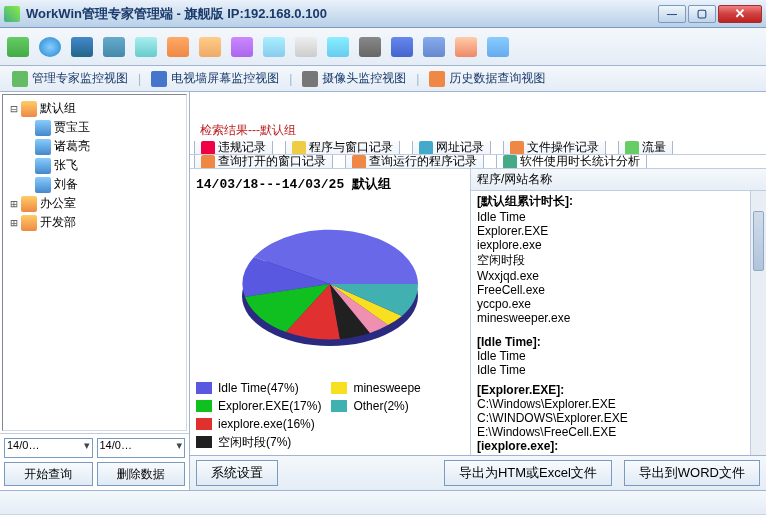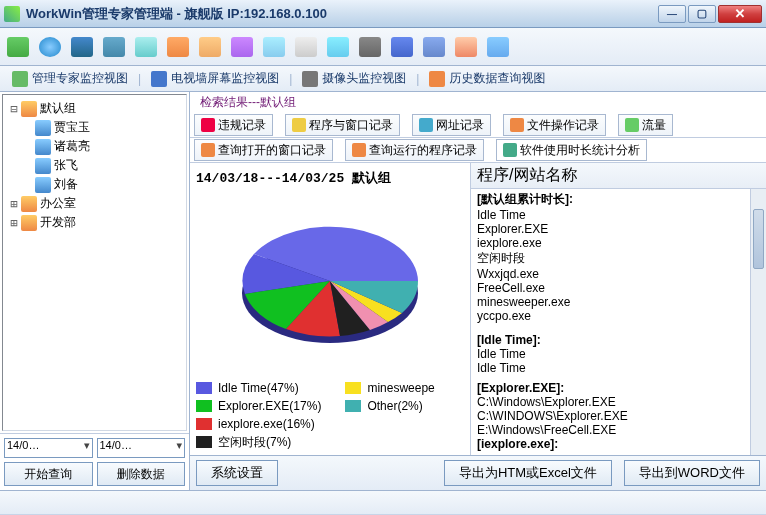--- a/index.html
+++ b/index.html
@@ -29,36 +29,36 @@
 .tree-icon { width:16px; height:16px; margin-right:3px; border-radius:2px; }
 .sidebar-bottom { padding:4px; border-top:1px solid #c0cce0; }
 .date-row { display:flex; gap:4px; margin-bottom:4px; }
 .date-sel { flex:1; height:20px; border:1px solid #7a9ac0; font-size:11px; padding:0 2px; background:#fff; position:relative; }
 .date-sel::after { content:"▾"; position:absolute; right:2px; color:#444; }
 .btn { height:24px; border:1px solid #7a9ac0; background:linear-gradient(#f8fbfe,#e0eaf4); font-size:12px; cursor:pointer; padding:0 8px; }
 .btn-row { display:flex; gap:4px; }
 .btn-row .btn { flex:1; }
 
 .content { flex:1; background:#fff; display:flex; flex-direction:column; position:relative; }
-.search-result { color:#701a75; font-size:12px; padding:2px 10px; }
+.search-result { color:#b91c1c; font-size:12px; padding:2px 10px;margin-top:28px; }
 .tab-row { display:flex; align-items:center; padding:1px 4px; gap:12px; border-bottom:1px solid #c0cce0; flex-wrap:nowrap; overflow:hidden; }
 .rtab { display:flex; align-items:center; gap:3px; padding:2px 6px; border:1px solid #a8b8d0; background:linear-gradient(#fcfdfe,#eef3f9); font-size:12px; cursor:pointer; white-space:nowrap; height:22px; }
 .rtab .ric { width:14px; height:14px; border-radius:2px; }
 
 .chart-area { display:flex; flex:1; }
 .chart-left { width:280px; display:flex; flex-direction:column; padding:4px 6px; }
 .chart-title { font-family:"Courier New",monospace; font-size:13px; font-weight:bold; padding:2px 0 6px 0; }
 .pie-wrap { flex:1; display:flex; align-items:center; justify-content:center; }
 .legend { font-family:"Courier New",monospace; font-size:12px; line-height:18px; }
 .legend-row { display:flex; align-items:center; gap:6px; }
 .swatch { width:16px; height:12px; }
-.legend-cols { display:flex; gap:24px; }
+.legend-cols { display:flex; gap:10px; }
 
 .stats-right { flex:1; border-left:1px solid #c0cce0; display:flex; flex-direction:column; }
-.stats-head { border-bottom:1px solid #c0cce0; padding:2px 6px; font-size:16px; background:linear-gradient(#f4f8fc,#e8eef6); }
+.stats-head { border-bottom:1px solid #c0cce0; padding:2px 6px; font-size:12px; background:linear-gradient(#f4f8fc,#e8eef6); }
 .stats-body { flex:1; font-family:"Courier New",monospace; font-size:12px; padding:2px 6px; overflow:auto; position:relative; }
 .stats-line { display:flex; justify-content:space-between; white-space:pre; }
 .stats-sect { font-weight:bold; }
 .vscroll { position:absolute; right:0; top:0; bottom:0; width:16px; background:#e8eef4; border-left:1px solid #c0cce0; }
 .vthumb { position:absolute; left:2px; right:2px; top:20px; height:60px; background:linear-gradient(#d0dcea,#b0c4dc); border:1px solid #90a8c4; border-radius:2px; }
 
 .bottom-bar { display:flex; gap:12px; padding:4px 6px; border-top:1px solid #a0b4d0; background:linear-gradient(#f4f8fc,#e4ecf6); }
 .bottom-bar .btn { padding:0 14px; height:26px; font-size:13px; }
 .spacer { flex:1; }
 
@@ -288,22 +288,22 @@
       <div class="stats-right">
         <div class="stats-head">程序/网站名称</div>
         <div class="stats-body">
           <div class="stats-line stats-sect">[默认组累计时长]:</div>
           <div class="stats-line"><span>Idle Time</span><span>6</span></div>
           <div class="stats-line"><span>Explorer.EXE</span><span>2</span></div>
           <div class="stats-line"><span>iexplore.exe</span><span>2</span></div>
           <div class="stats-line"><span>空闲时段</span><span></span></div>
           <div class="stats-line"><span>Wxxjqd.exe</span><span></span></div>
           <div class="stats-line"><span>FreeCell.exe</span><span></span></div>
+          <div class="stats-line"><span>yccpo.exe</span><span>3</span></div>
           <div class="stats-line"><span>minesweeper.exe</span><span>4</span></div>
-          <div class="stats-line"><span>yccpo.exe</span><span>3</span></div>
           <div style="height:10px"></div>
           <div class="stats-line stats-sect">[Idle Time]:</div>
           <div class="stats-line"><span>Idle Time</span><span></span></div>
           <div class="stats-line"><span>Idle Time</span><span></span></div>
           <div style="height:6px"></div>
           <div class="stats-line stats-sect">[Explorer.EXE]:</div>
           <div class="stats-line"><span>C:\Windows\Explorer.EXE</span><span></span></div>
           <div class="stats-line"><span>C:\WINDOWS\Explorer.EXE</span><span></span></div>
           <div class="stats-line"><span>E:\Windows\FreeCell.EXE</span><span></span></div>
           <div class="stats-line stats-sect">[iexplore.exe]:</div>

